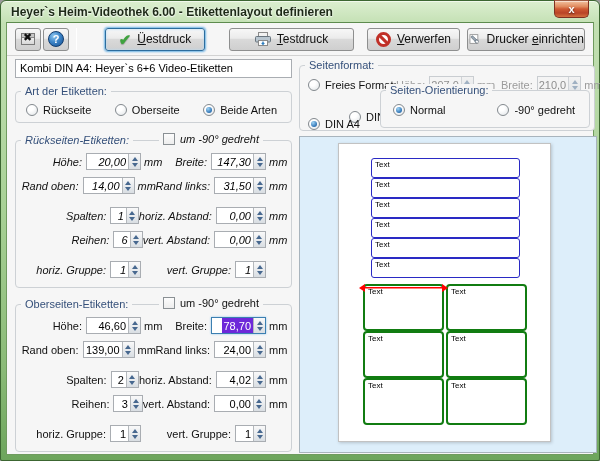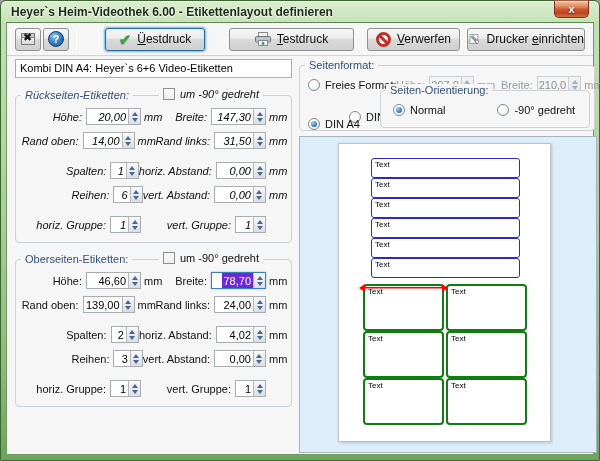--- a/index.html
+++ b/index.html
@@ -220,20 +220,37 @@
         <span><span>Drucker </span><u>e</u><span>inrichten</span></span>
       </div>
     </div>
 
     <div class="content">
 
       <div class="leftpanel">
 
         <div class="textfield">Kombi DIN A4: Heyer`s 6+6 Video-Etiketten</div>
 
+        <div class="group g-art">
+          <span class="gcap">Art der Etiketten:</span>
+          <div class="gbody">
+            <label class="radioitem">
+              <span class="radio"></span>
+              <span>Rückseite</span>
+            </label>
+            <label class="radioitem">
+              <span class="radio"></span>
+              <span>Oberseite</span>
+            </label>
+            <label class="radioitem">
+              <span class="radio sel"></span>
+              <span>Beide Arten</span>
+            </label>
+          </div>
+        </div>
 
         <div class="group g-back">
           <span class="gcap">Rückseiten-Etiketten:</span>
           <label class="gchk">
             <span class="cb"></span>
             <span>um -90° gedreht</span>
           </label>
 
           <div class="frow dec">
             <span class="l1">Höhe:</span>

